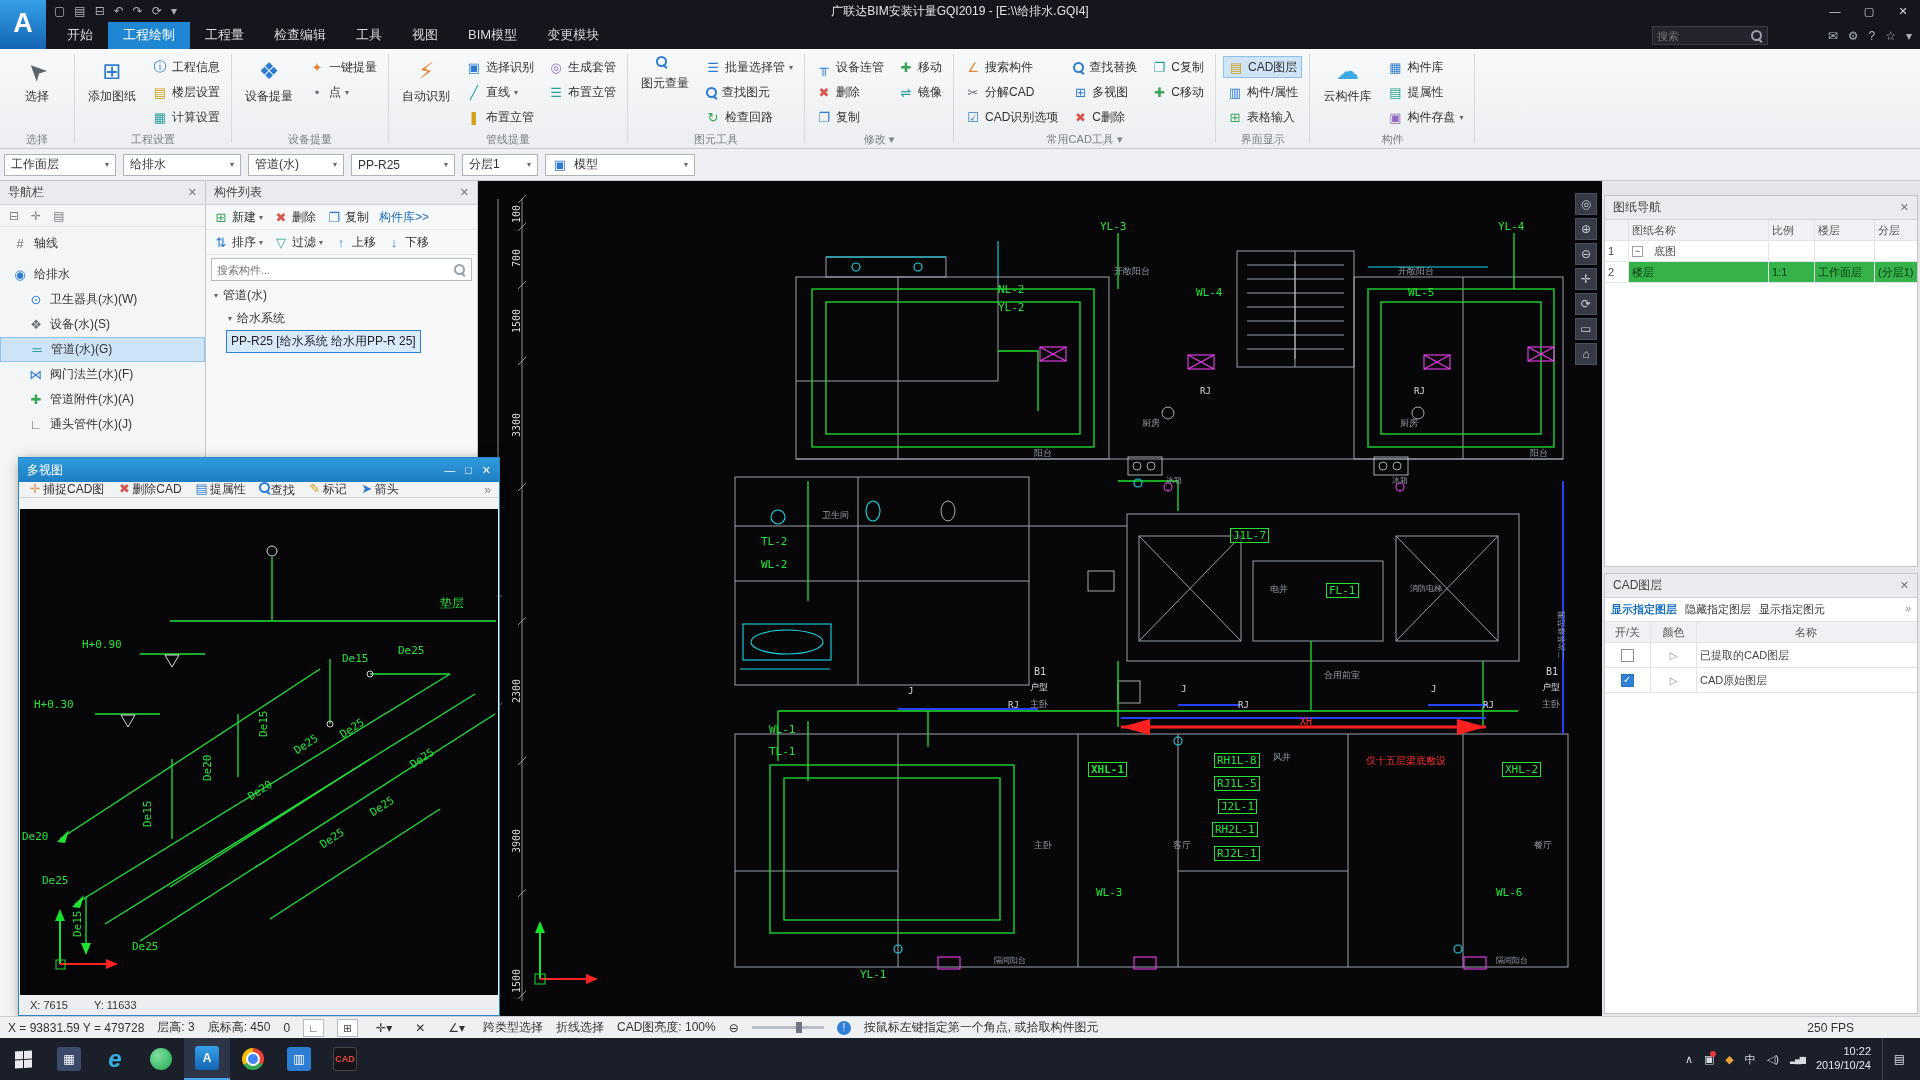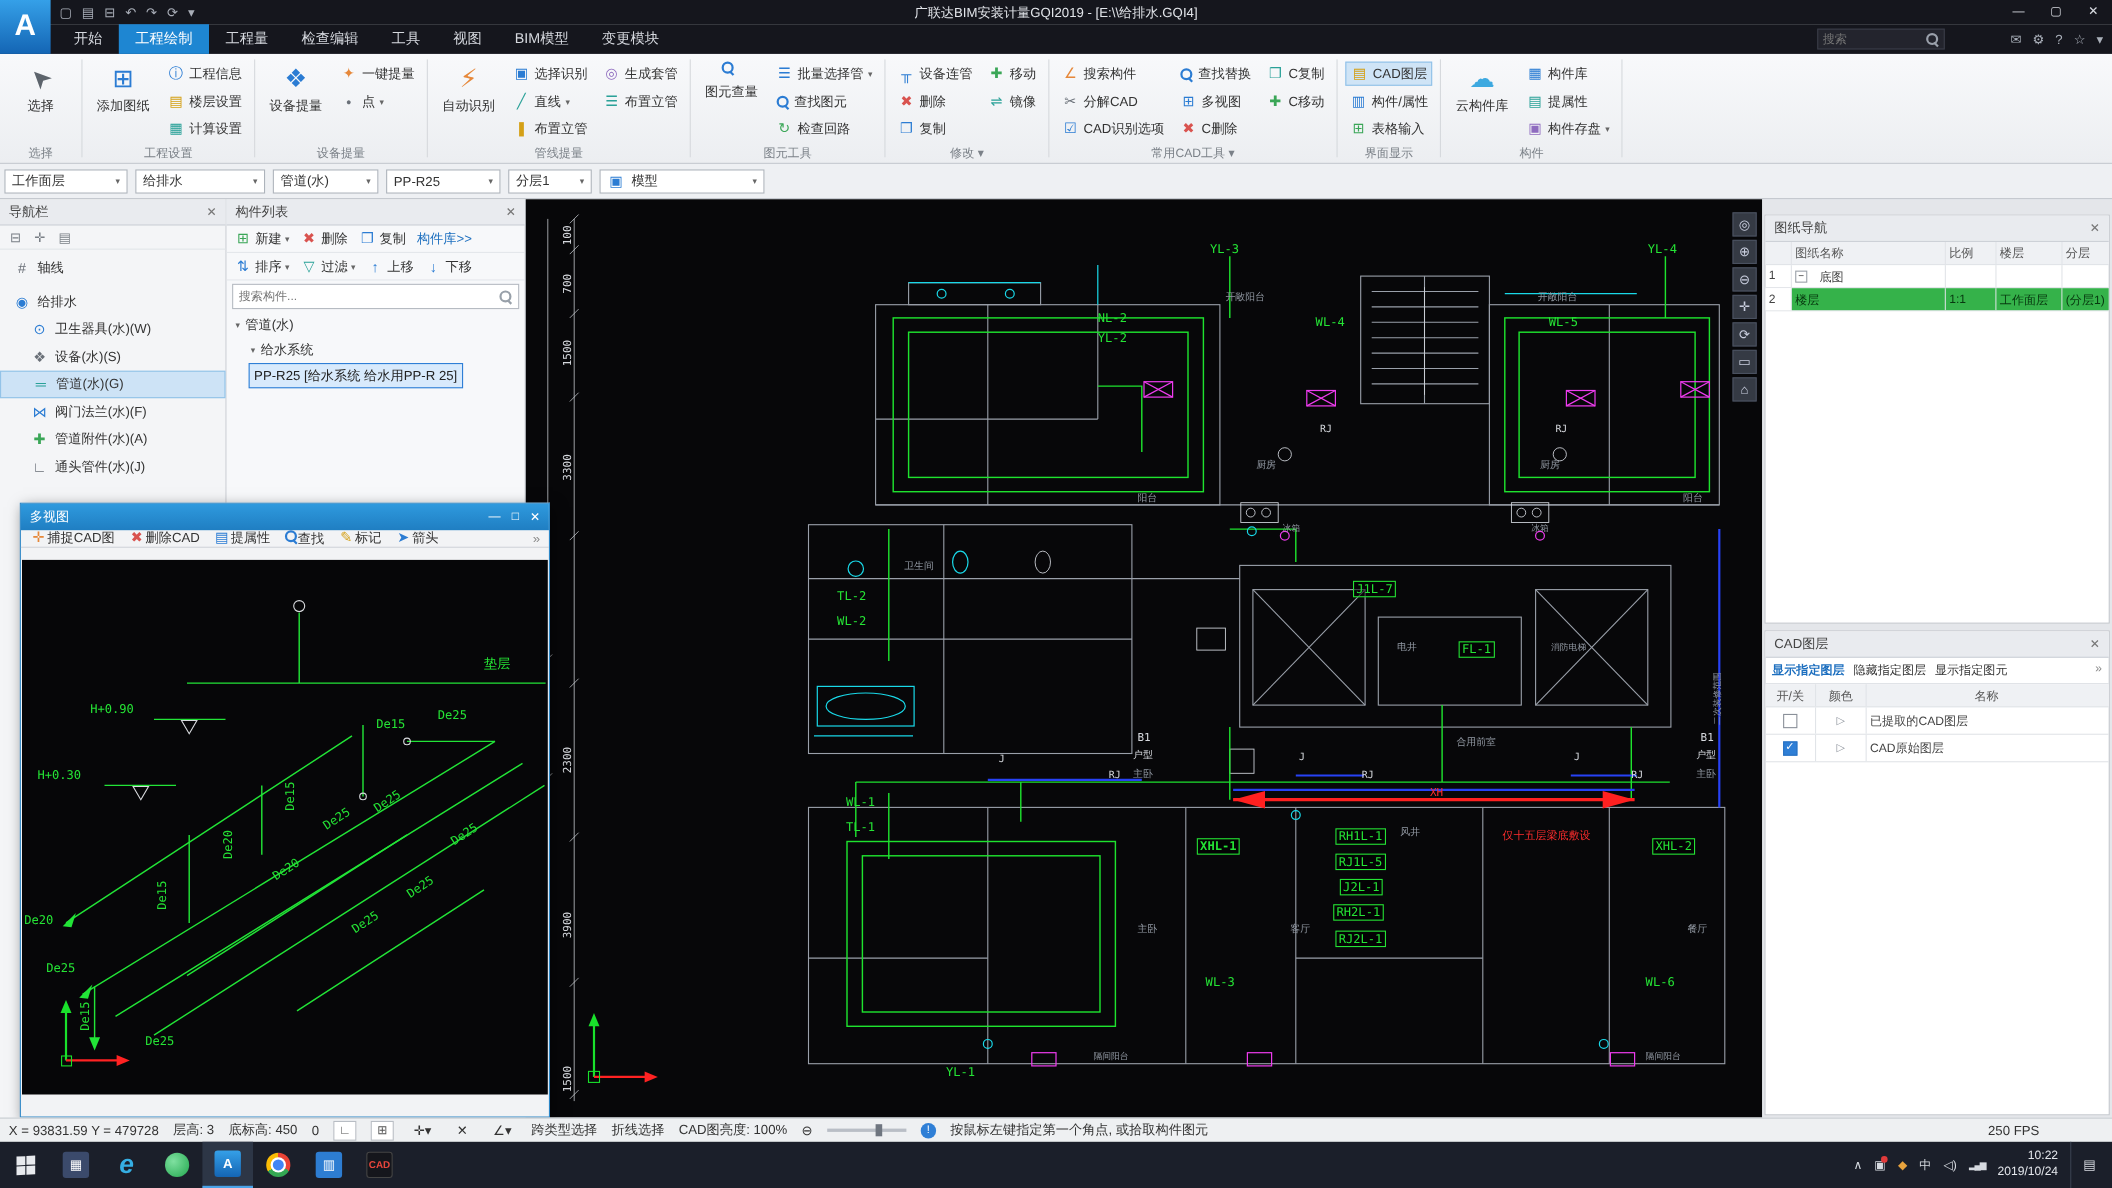--- a/index.html
+++ b/index.html
@@ -710,21 +710,21 @@
           <span class="cadlabel c-w" style="left: 953px; top: 504px; font-size: 9px;">J</span>
           <span class="cadlabel c-w" style="left: 530px; top: 520px; font-size: 9px;">RJ</span>
           <span class="cadlabel c-w" style="left: 760px; top: 520px; font-size: 9px;">RJ</span>
           <span class="cadlabel c-w" style="left: 1005px; top: 520px; font-size: 9px;">RJ</span>
           <span class="cadlabel c-r" style="left: 822px; top: 536px; font-size: 10px;">XH</span>
           <span class="cadlabel c-g" style="left: 291px; top: 543px; font-size: 11px;">WL-1</span>
           <span class="cadlabel c-g" style="left: 291px; top: 565px; font-size: 11px;">TL-1</span>
           <span class="cadlabel c-g bo" style="left: 610px; top: 581px; font-size: 11px; font-weight: bold;">XHL-1</span>
           <span class="cadlabel c-g bo" style="left: 1024px; top: 581px; font-size: 11px;">XHL-2</span>
           <span class="cadlabel c-r" style="left: 888px; top: 575px; font-size: 10px;">仅十五层梁底敷设</span>
-          <span class="cadlabel c-g bo" style="left: 736px; top: 572px; font-size: 11px;">RH1L-1</span>
+          <span class="cadlabel c-g bo" style="left: 736px; top: 572px; font-size: 11px;">RH1L-8</span>
           <span class="cadlabel c-g bo" style="left: 736px; top: 595px; font-size: 11px;">RJ1L-5</span>
           <span class="cadlabel c-g bo" style="left: 740px; top: 618px; font-size: 11px;">J2L-1</span>
           <span class="cadlabel c-g bo" style="left: 734px; top: 641px; font-size: 11px;">RH2L-1</span>
           <span class="cadlabel c-g bo" style="left: 736px; top: 665px; font-size: 11px;">RJ2L-1</span>
           <span class="cadlabel c-gy" style="left: 795px; top: 572px; font-size: 9px;">风井</span>
           <span class="cadlabel c-gy" style="left: 556px; top: 660px; font-size: 9px;">主卧</span>
           <span class="cadlabel c-gy" style="left: 695px; top: 660px; font-size: 9px;">客厅</span>
           <span class="cadlabel c-gy" style="left: 1056px; top: 660px; font-size: 9px;">餐厅</span>
           <span class="cadlabel c-g" style="left: 618px; top: 706px; font-size: 11px;">WL-3</span>
           <span class="cadlabel c-g" style="left: 1018px; top: 706px; font-size: 11px;">WL-6</span>
@@ -880,20 +880,24 @@
             <span class="cadlabel c-g" style="left: 388px; top: 252px; font-size: 11px; transform: rotate(-33deg); transform-origin: 0px 0px;">De25</span>
             <span class="cadlabel c-g" style="left: 318px; top: 222px; font-size: 11px; transform: rotate(-33deg); transform-origin: 0px 0px;">De25</span>
             <span class="cadlabel c-g" style="left: 298px; top: 332px; font-size: 11px; transform: rotate(-33deg); transform-origin: 0px 0px;">De25</span>
             <span class="cadlabel c-g" style="left: 348px; top: 300px; font-size: 11px; transform: rotate(-33deg); transform-origin: 0px 0px;">De25</span>
             <span class="cadlabel c-g" style="left: 2px; top: 322px; font-size: 11px;">De20</span>
             <span class="cadlabel c-g" style="left: 22px; top: 366px; font-size: 11px;">De25</span>
             <span class="cadlabel c-g" style="left: 52px; top: 428px; font-size: 11px; transform: rotate(-90deg); transform-origin: 0px 0px;">De15</span>
             <span class="cadlabel c-g" style="left: 112px; top: 432px; font-size: 11px;">De25</span>
           </div>
       </div>
+      <div class="fwstatus">
+        <span>X: 7615</span>
+        <span>Y: 11633</span>
+      </div>
     </div>
   </div>
 
   <div class="statusbar">
     <span>X = 93831.59 Y = 479728</span>
     <span>层高: 3</span>
     <span>底标高: 450</span>
     <span>0</span>
     <span class="sico">∟</span>
     <span class="sico">⊞</span>

